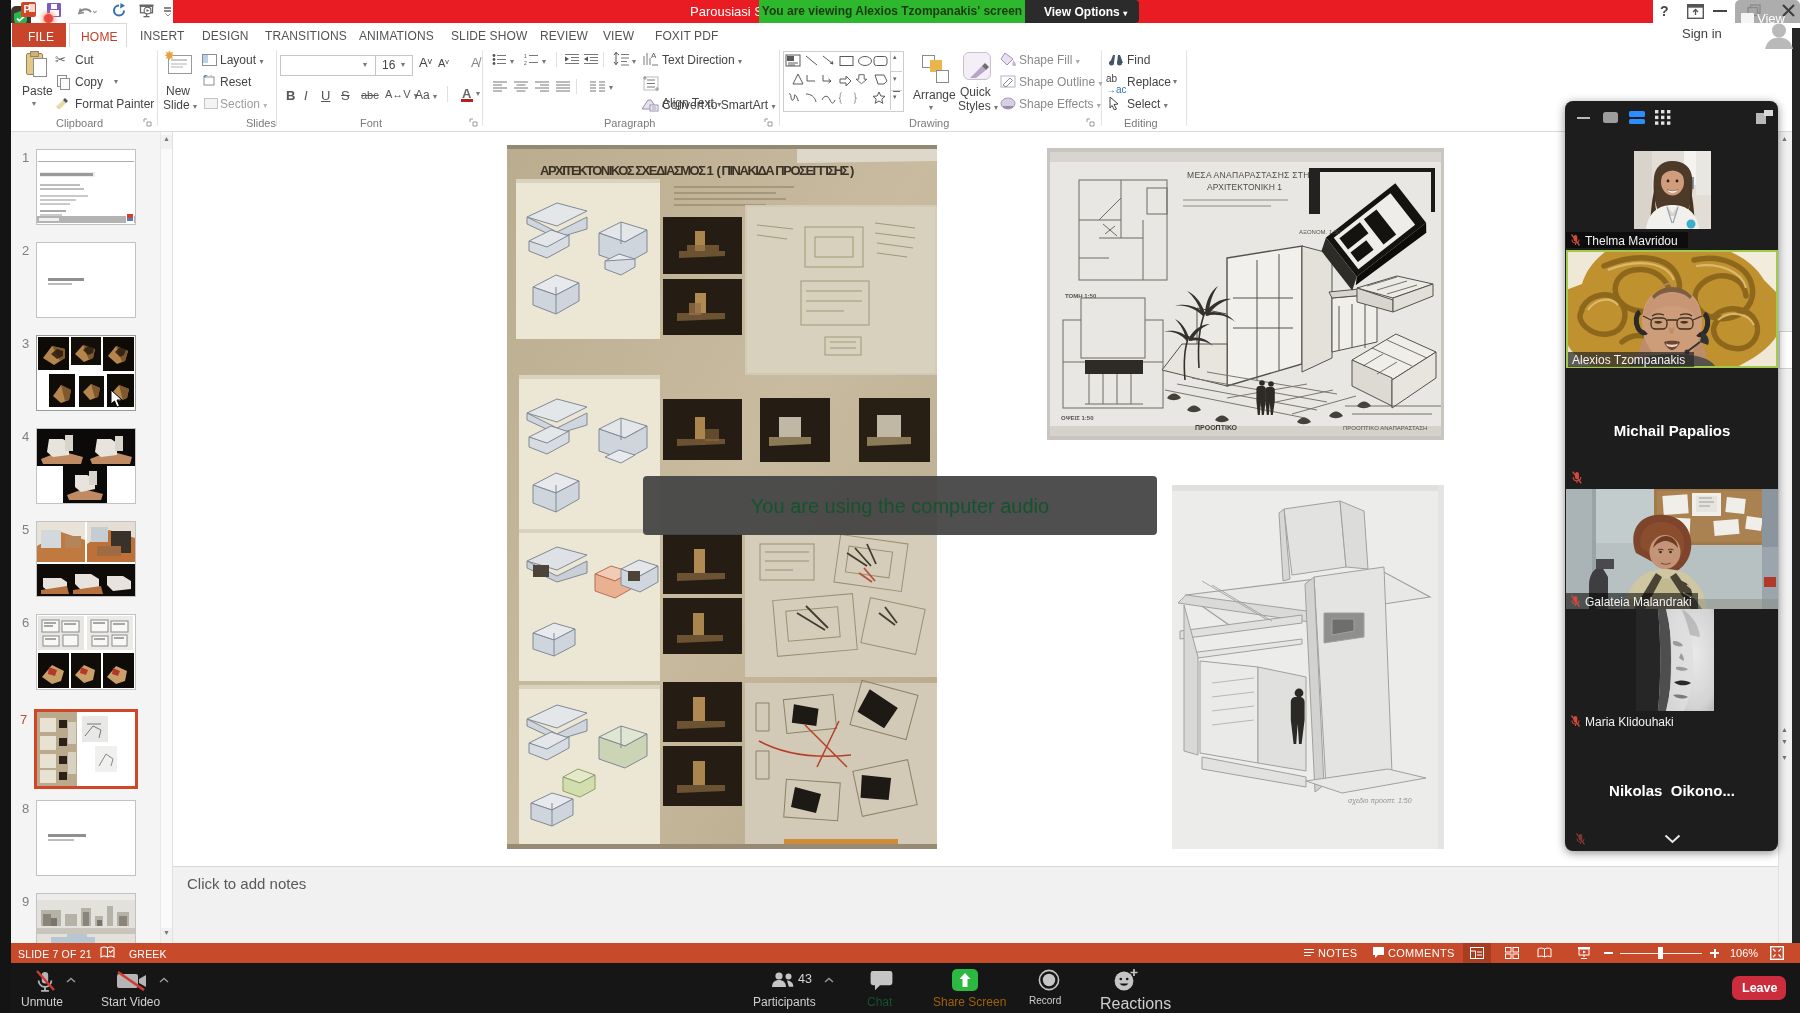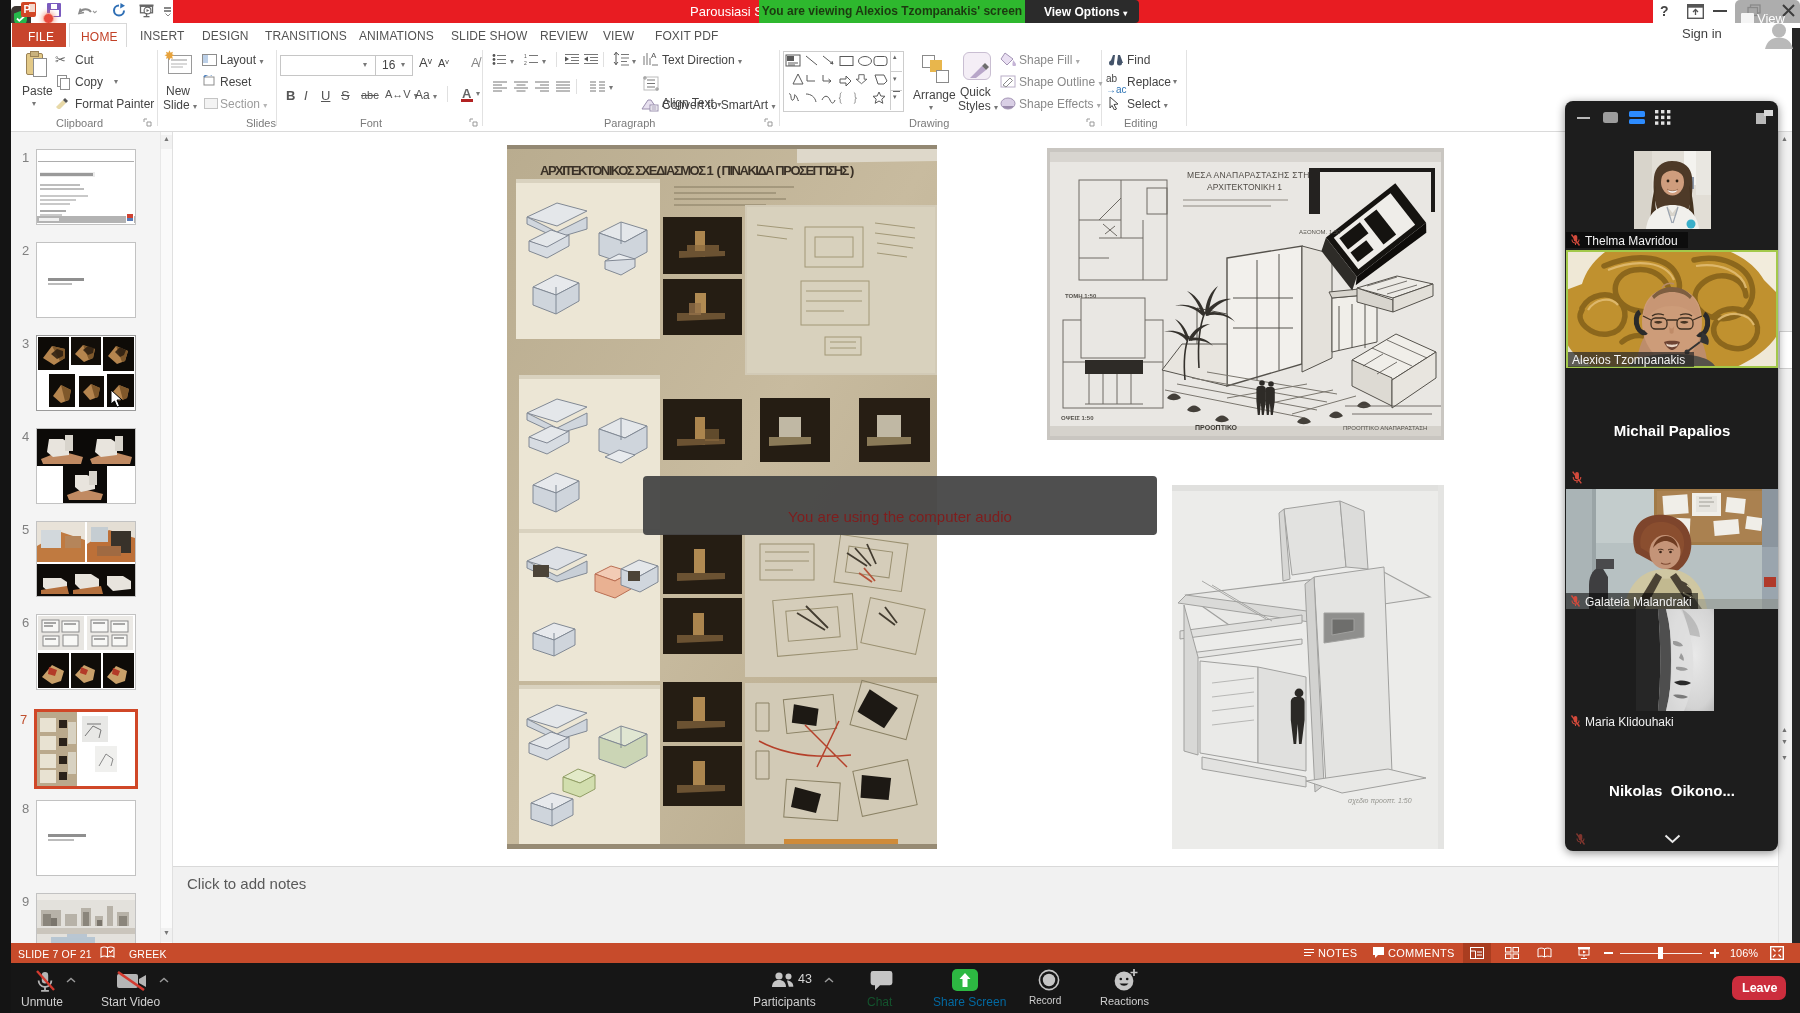--- a/index.html
+++ b/index.html
@@ -895,21 +895,21 @@
 <path d="M30 272l104 20v10L30 284z" fill="#e2e2e0"></path>
 </g>
 <g fill="#2b2926">
 <path d="M128 212c2.8 0 4.6 2.2 4.6 5v18l-3 24h-2.6l-1.3-20-1.5 20h-2.6l-2.8-24v-18c0-2.8 1.8-5 4.6-5z"></path>
 <circle cx="127" cy="208" r="4.4"></circle>
 </g>
 <text x="176" y="318" font-size="7" fill="#94948e" font-family="Liberation Sans" font-style="italic">σχεδιο προοπτ. 1:50</text>
 </svg>
 
 <div class="a" style="left:643px;top:476px;width:514px;height:59px;background:rgba(70,70,70,0.95);border-radius:4px;"></div>
-<div class="tx" style="left:900px;top:495px;transform:translateX(-50%);font-size:15px;color:#7f1d1d;margin-top:13px;">You are using the computer audio</div>
+<div class="tx" style="left:900px;top:495px;transform:translateX(-50%);font-size:20px;color:#14532d;">You are using the computer audio</div>
 </div>
 
 <div class="a" style="left:173px;top:866px;width:1627px;height:77px;background:#f1f1f1;border-top:1px solid #d9d9d9;"></div>
 <div class="tx" style="left:187px;top:875px;font-size:15px;color:#595959;">Click to add notes</div>
 
 <div class="a" style="left:0;top:943px;width:1800px;height:20px;background:#c74b2b;"></div>
 <div id="statusbar">
 <div class="tx" style="left:18px;top:948px;font-size:10.5px;color:#fff;letter-spacing:0.2px;">SLIDE 7 OF 21</div>
 <svg class="a" style="left:100px;top:946px;" width="15" height="13" viewBox="0 0 15 13">
         <path d="M7.5 2C5.5 0.8 3 0.8 1 2v9c2-1.2 4.5-1.2 6.5 0 2-1.2 4.5-1.2 6.5 0V2c-2-1.2-4.5-1.2-6.5 0zM7.5 2v9" stroke="#fff" fill="none" stroke-width="1.1"></path>
@@ -997,36 +997,36 @@
       </svg>
 <div class="tx" style="left:753px;top:995px;font-size:12px;color:#cfcfcf;">Participants</div>
 <svg class="a" style="left:870px;top:970px;" width="23" height="21" viewBox="0 0 23 21">
         <path d="M3 1h17a2.4 2.4 0 0 1 2.4 2.4v9.4a2.4 2.4 0 0 1-2.4 2.4H10l-5 5v-5H3A2.4 2.4 0 0 1 .6 12.8V3.4A2.4 2.4 0 0 1 3 1z" fill="#c5c5c5"></path>
       </svg>
 <div class="tx" style="left:867px;top:995px;font-size:12px;color:#14532d;">Chat</div>
 <div class="a" style="left:952px;top:969px;width:26px;height:22px;background:#2db842;border-radius:5px;"></div>
 <svg class="a" style="left:959px;top:973px;" width="12" height="14" viewBox="0 0 12 14">
         <path d="M6 0l5.5 6H8.5v8h-5V6H.5z" fill="#fff"></path>
       </svg>
-<div class="tx" style="left:933px;top:995px;font-size:12px;color:#0369a1;">Share Screen</div>
+<div class="tx" style="left:933px;top:995px;font-size:12px;color:#a16207;">Share Screen</div>
 <svg class="a" style="left:1038px;top:969px;" width="22" height="22" viewBox="0 0 22 22">
         <circle cx="11" cy="11" r="9.6" fill="none" stroke="#c5c5c5" stroke-width="1.6"></circle>
         <circle cx="11" cy="11" r="6.2" fill="#c5c5c5"></circle>
       </svg>
 <div class="tx" style="left:1029px;top:995px;font-size:10px;color:#cfcfcf;">Record</div>
 <svg class="a" style="left:1113px;top:968px;" width="26" height="24" viewBox="0 0 26 24">
         <circle cx="11" cy="13" r="9.4" fill="#c5c5c5"></circle>
         <g fill="#161616">
           <circle cx="7.8" cy="11" r="1.3"></circle>
           <circle cx="14.2" cy="11" r="1.3"></circle>
           <path d="M6.5 15.5a5.5 5.5 0 0 0 9 0z"></path>
         </g>
         <path d="M21 1v7M17.5 4.5h7" stroke="#c5c5c5" stroke-width="1.7"></path>
       </svg>
-<div class="tx" style="left:1100px;top:995px;font-size:11px;color:#cfcfcf;">Reactions</div>
+<div class="tx" style="left:1100px;top:995px;font-size:16px;color:#cfcfcf;">Reactions</div>
 <div class="a" style="left:1732px;top:976px;width:54px;height:24px;background:#cc2d3d;border-radius:7px;"></div>
 <div class="tx" style="left:1742px;top:981px;font-size:12.5px;font-weight:bold;color:#fff;">Leave</div>
 </div>
 
 <div id="zpanel">
 
 <div class="a" style="left:1778px;top:132px;width:14px;height:811px;background:#f1f1f1;border-left:1px solid #e2e2e2;"></div>
 <div class="tx" style="left:1781px;top:135px;font-size:7px;color:#777;">▲</div>
 <div class="a" style="left:1779px;top:331px;width:12px;height:36px;background:#fff;border:1px solid #cfcfcf;"></div>
 <div class="tx" style="left:1781px;top:726px;font-size:7px;color:#777;">▲</div>

